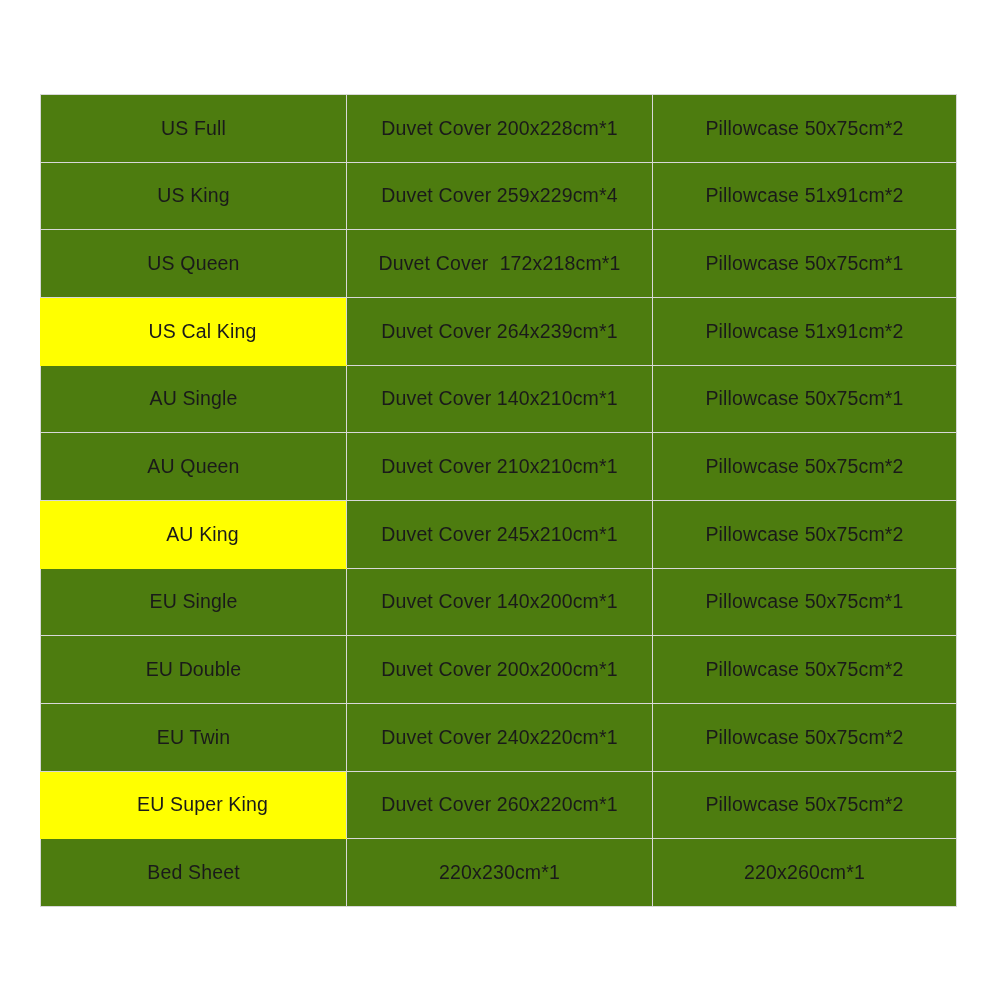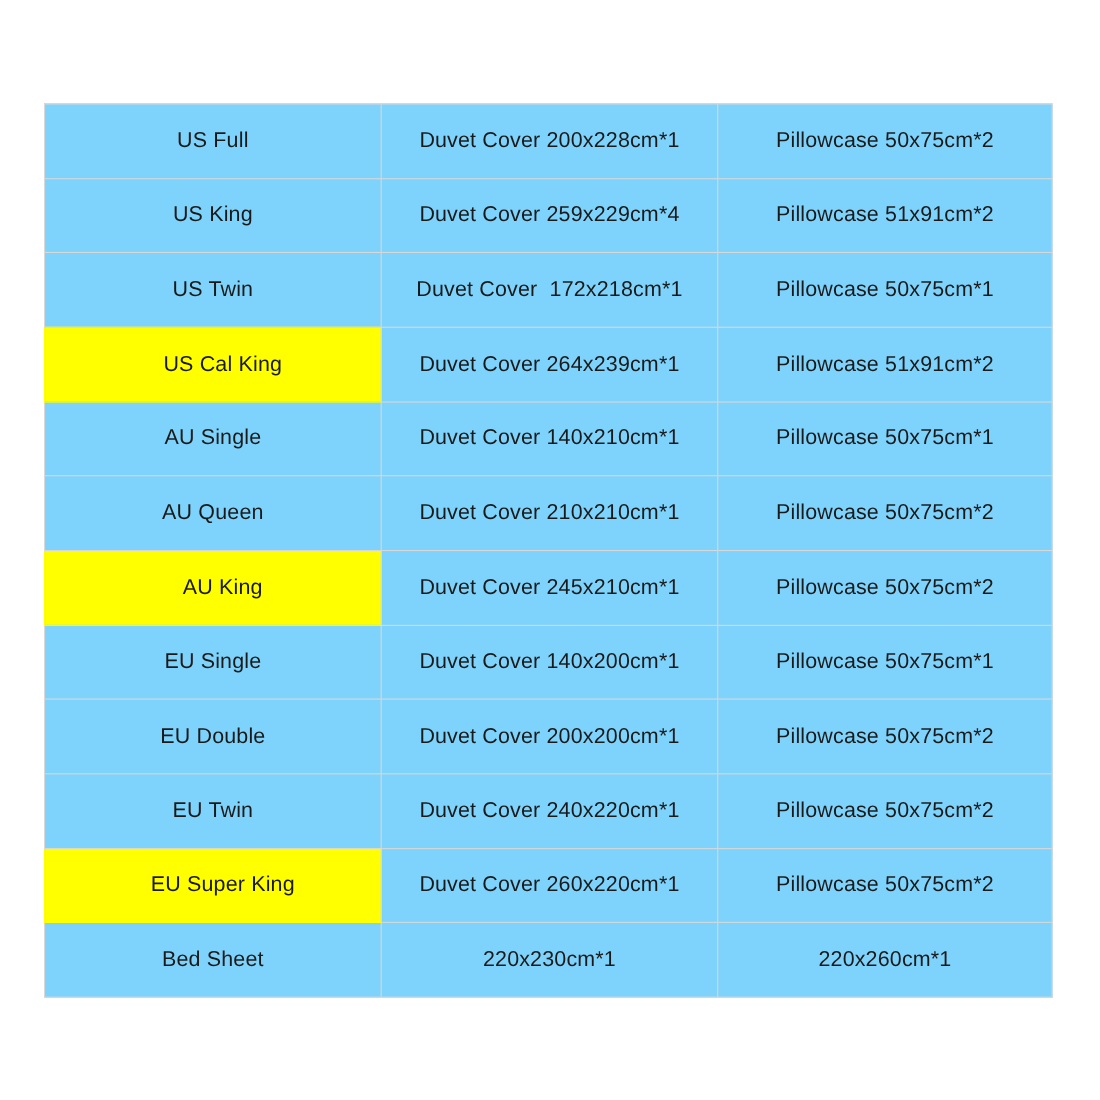--- a/index.html
+++ b/index.html
@@ -20,21 +20,21 @@
     top: 94px;
     width: 916px;
     height: 813px;
   }
 
   table.size-chart {
     width: 916px;
     height: 813px;
     border-collapse: collapse;
     table-layout: fixed;
-    background: #7dd3fc;
+    background: #4d7c0f;
   }
 
   table.size-chart td {
     border: 1px solid #d8d8d8;
     padding: 0 4px;
     text-align: center;
     vertical-align: middle;
     color: #1a1a1a;
     font-size: 19.5px;
     font-weight: 400;
@@ -73,21 +73,21 @@
           <td>US Full</td>
           <td>Duvet Cover 200x228cm*1</td>
           <td>Pillowcase 50x75cm*2</td>
         </tr>
         <tr>
           <td>US King</td>
           <td>Duvet Cover 259x229cm*4</td>
           <td>Pillowcase 51x91cm*2</td>
         </tr>
         <tr>
-          <td>US Twin</td>
+          <td>US Queen</td>
           <td>Duvet Cover  172x218cm*1</td>
           <td>Pillowcase 50x75cm*1</td>
         </tr>
         <tr>
           <td class="hl">US Cal King</td>
           <td>Duvet Cover 264x239cm*1</td>
           <td>Pillowcase 51x91cm*2</td>
         </tr>
         <tr>
           <td>AU Single</td>

